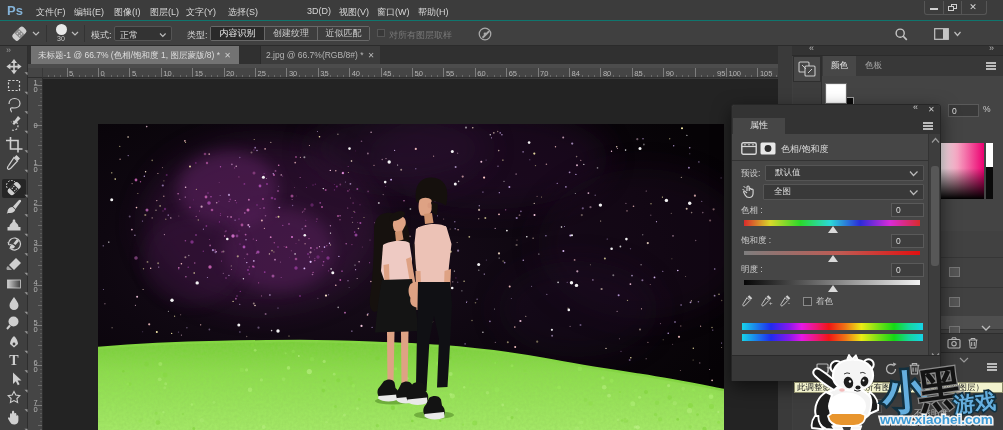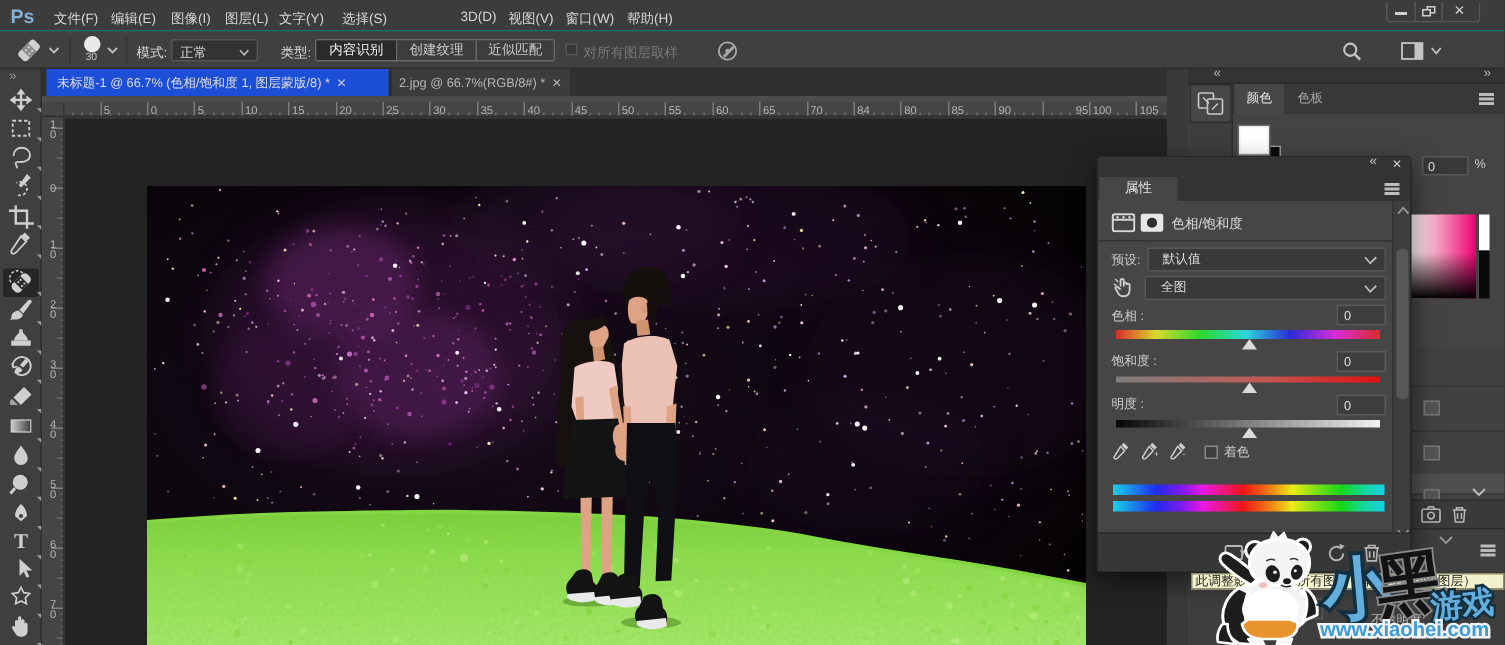--- a/index.html
+++ b/index.html
@@ -79,21 +79,21 @@
   <circle cx="7" cy="7" r="4.6" stroke="#c4c4c4" stroke-width="1.6" fill="none"></circle>
         <path d="M10.5 10.5 L14.5 14.5" stroke="#c4c4c4" stroke-width="1.9"></path>
  </svg>
  <svg class="abs" style="left:934px;top:7px;" width="30" height="13" viewBox="0 0 30 13">
   <rect x="0.7" y="0.7" width="13.6" height="10.6" stroke="#c4c4c4" stroke-width="1.2" fill="none"></rect>
   <rect x="9" y="0.7" width="5.3" height="10.6" fill="#c4c4c4"></rect>
   <path d="M20.5 4 l3 3.5 L26.5 4" stroke="#bdbdbd" stroke-width="1.2" fill="none"></path>
  </svg>
 </div>
 <div class="abs" style="left:28px;top:46px;width:750px;height:18px;background:#303030;">
- <div class="abs" style="left:3px;top:0;width:228px;height:18px;background:#1d4ed8;color:#dedede;font-size:8.5px;line-height:18px;padding-left:7px;">未标题-1 @ 66.7% (色相/饱和度 1, 图层蒙版/8) * <span style="color:#cfcfcf;font-size:8px;margin-left:2px;">✕</span></div>
+ <div class="abs" style="left:3px;top:0;width:208px;height:18px;background:#737373;color:#dedede;font-size:8.5px;line-height:18px;padding-left:7px;">未标题-1 @ 66.7% (色相/饱和度 1, 图层蒙版/8) * <span style="color:#cfcfcf;font-size:8px;margin-left:2px;">✕</span></div>
  <div class="abs" style="left:232px;top:0;width:120px;height:18px;background:#3c3c3c;border-left:1px solid #2a2a2a;color:#b5b5b5;font-size:8.5px;line-height:18px;padding-left:5px;">2.jpg @ 66.7%(RGB/8#) * <span style="font-size:8px;margin-left:2px;">✕</span></div>
 </div>
 <div class="abs" style="left:28px;top:64px;width:750px;height:4px;background:#4c4c4c;"></div>
 <div class="abs" style="left:778px;top:46px;width:14px;height:384px;background:#3a3a3a;"></div>
 <div class="abs" style="left:43px;top:79px;width:735px;height:351px;background:#232323;"></div>
     <div class="abs" style="left:43px;top:68px;width:735px;height:10px;background:#454545;border-bottom:1px solid #2e2e2e;overflow:hidden;">
 <div class="abs" style="left:-43px;top:0;width:778px;height:10px;">
         <div class="abs" style="left:47.8px;top:7px;width:1px;height:3px;background:#6a6a6a;"></div>
         <div class="abs" style="left:54.0px;top:7px;width:1px;height:3px;background:#6a6a6a;"></div>
         <div class="abs" style="left:60.3px;top:7px;width:1px;height:3px;background:#6a6a6a;"></div>

